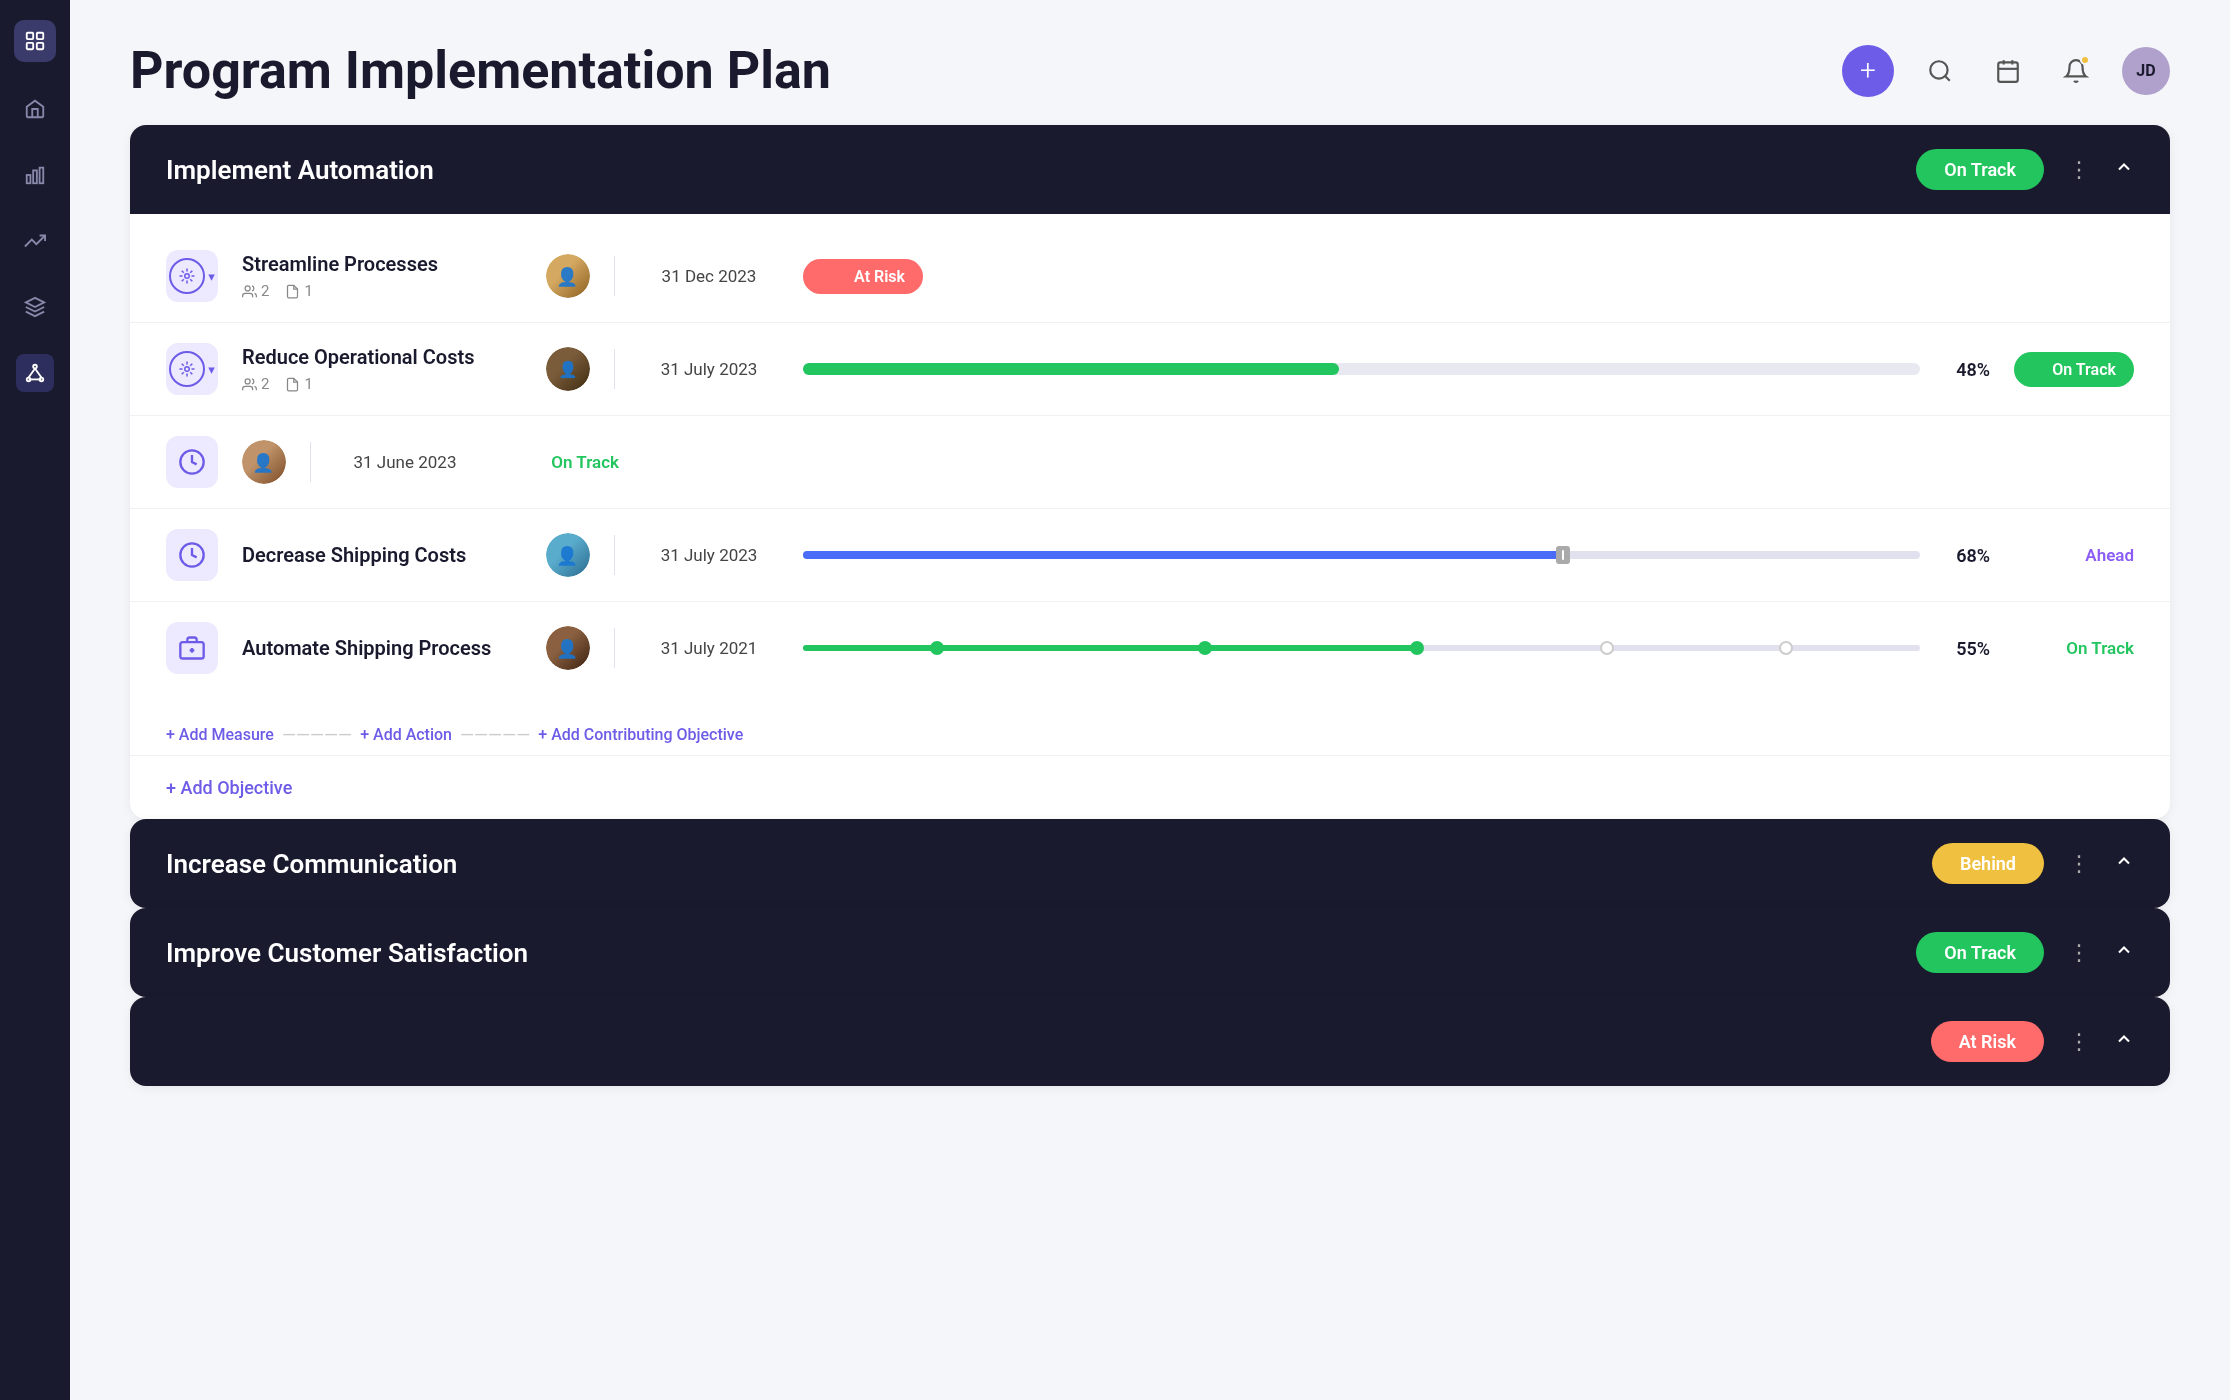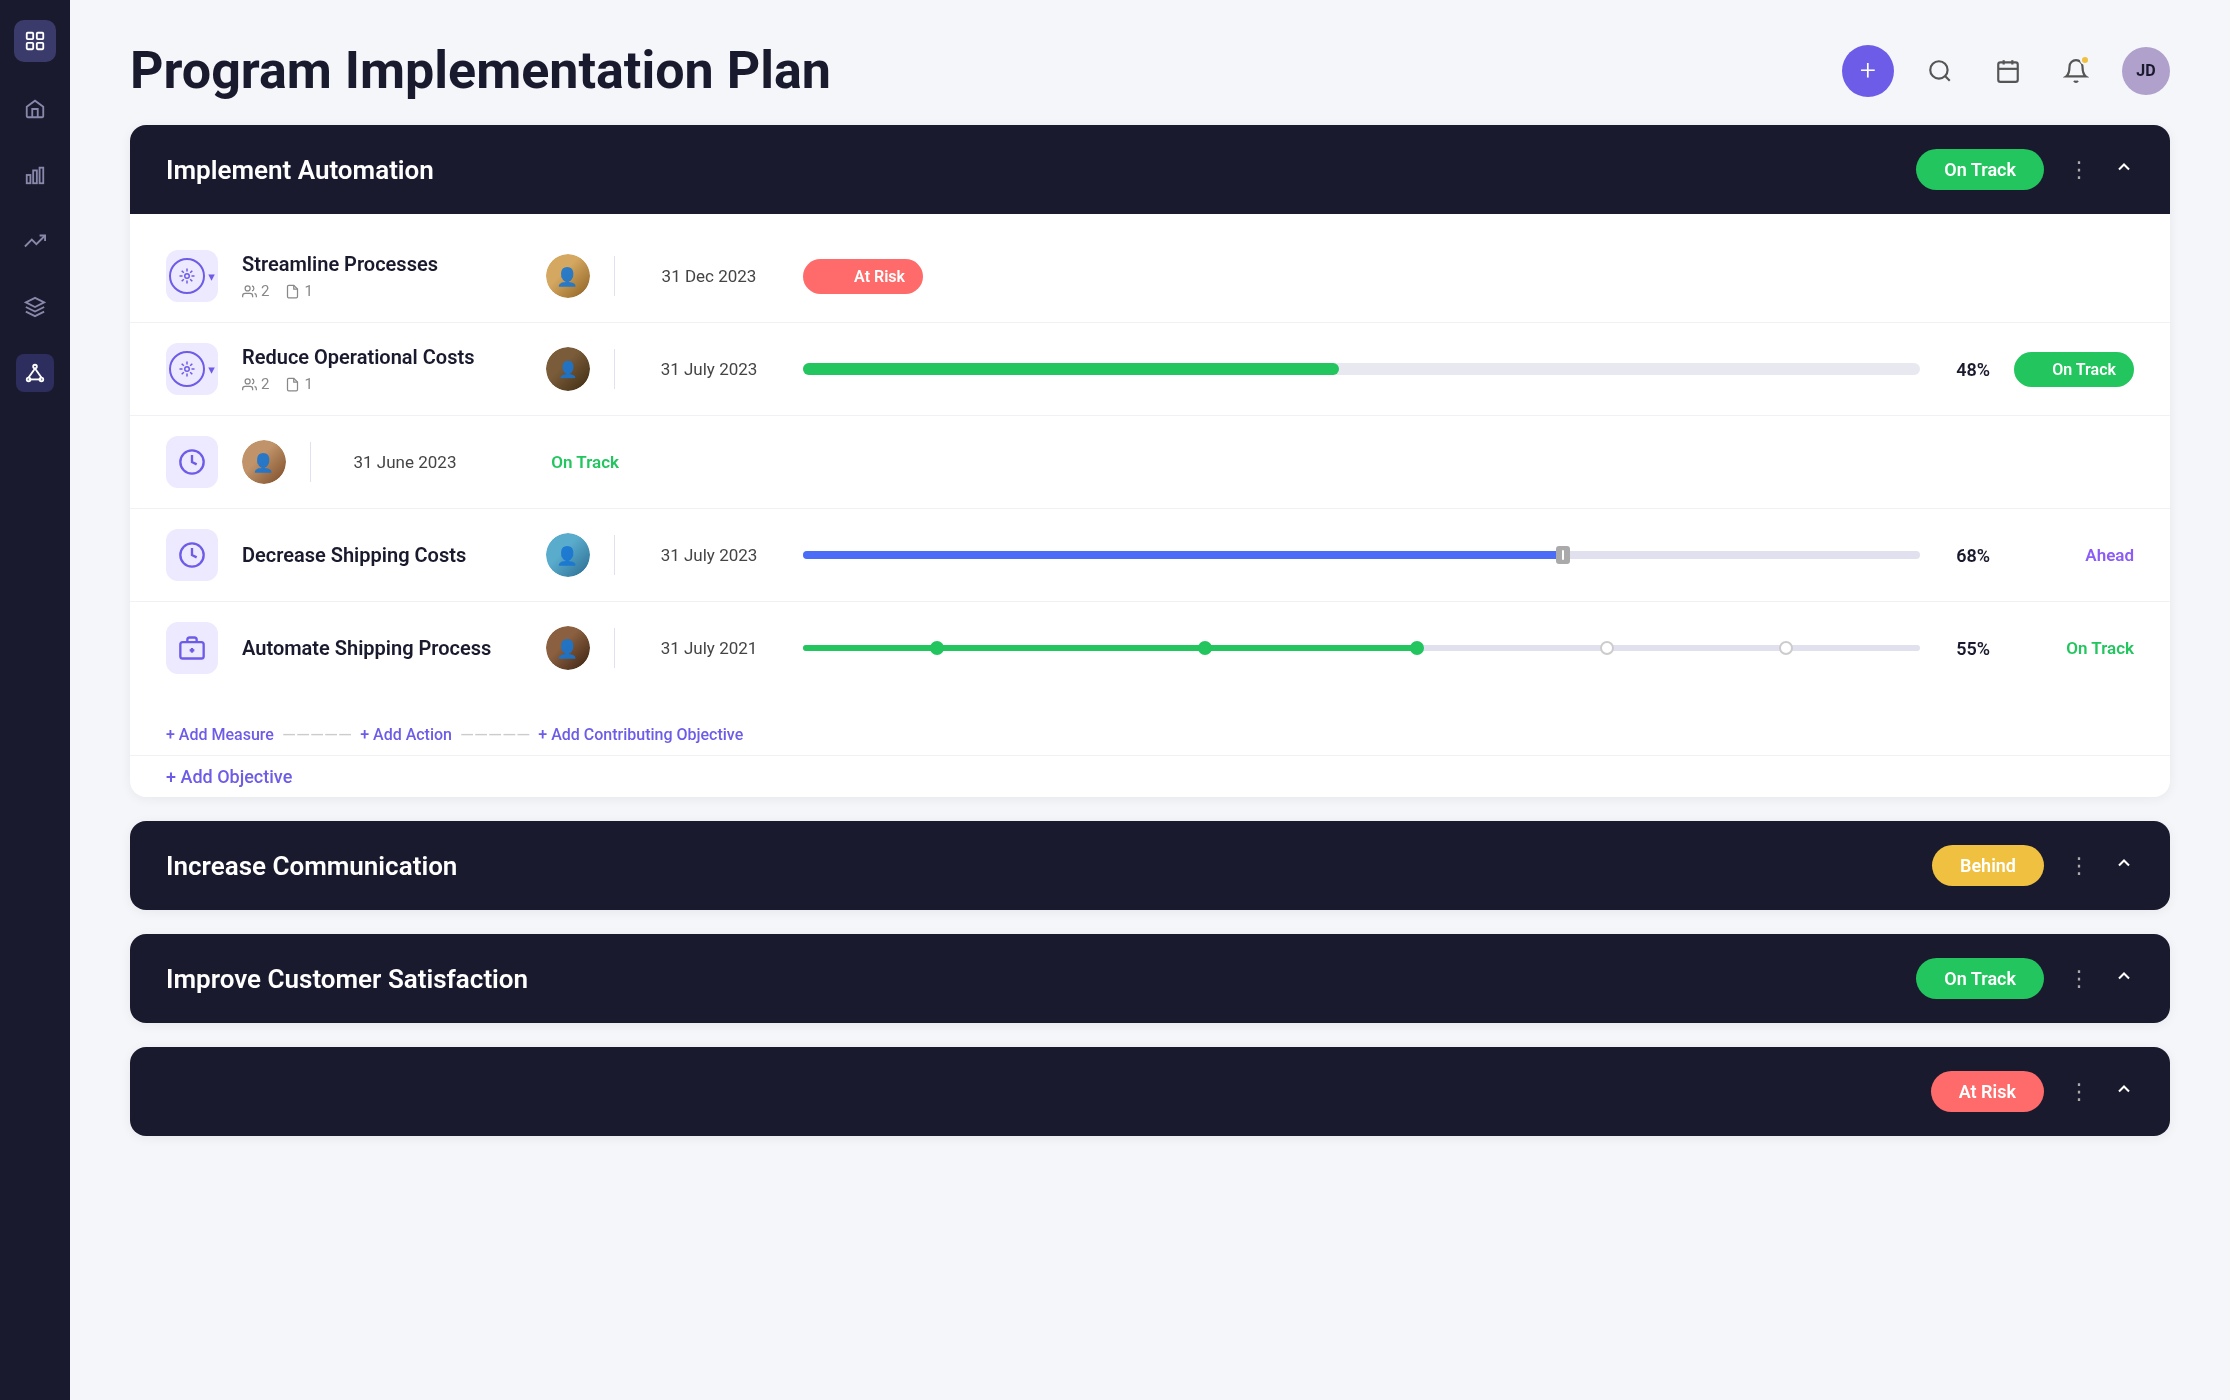--- a/index.html
+++ b/index.html
@@ -118,21 +118,20 @@
       color: #1a1a2e;
       font-weight: 700;
       font-size: 16px;
       cursor: pointer;
     }
 
     
     .section-card {
       background: white;
       border-radius: 16px;
-      margin-bottom: 24px;
       overflow: hidden;
       box-shadow: 0 2px 12px rgba(0,0,0,0.06);
     }
     .section-header {
       background: #1a1a2e;
       color: white;
       padding: 24px 36px;
       display: flex;
       align-items: center;
       justify-content: space-between;
@@ -320,21 +319,21 @@
       color: #6c5ce7;
       cursor: pointer;
       font-weight: 500;
       white-space: nowrap;
     }
     .add-link-sep {
       color: #ccc;
       font-size: 18px;
     }
     .add-objective-row {
-      padding: 10px 36px;
+      padding: 21px 36px;
       color: #6c5ce7;
       font-size: 18px;
       font-weight: 500;
       cursor: pointer;
       border-top: 1px solid #f0f0f5;
     }
 
     
     .person-a {
       background: linear-gradient(135deg, #d4a860 40%, #8b5e20 100%);

